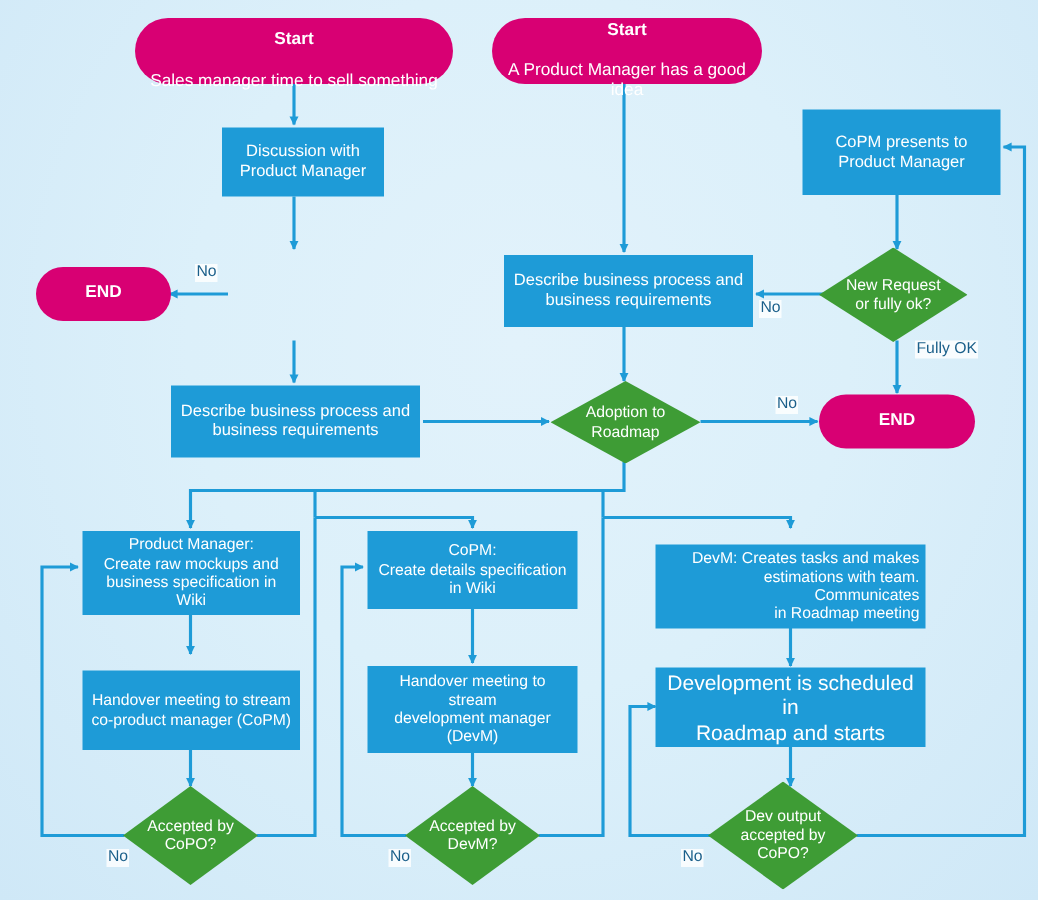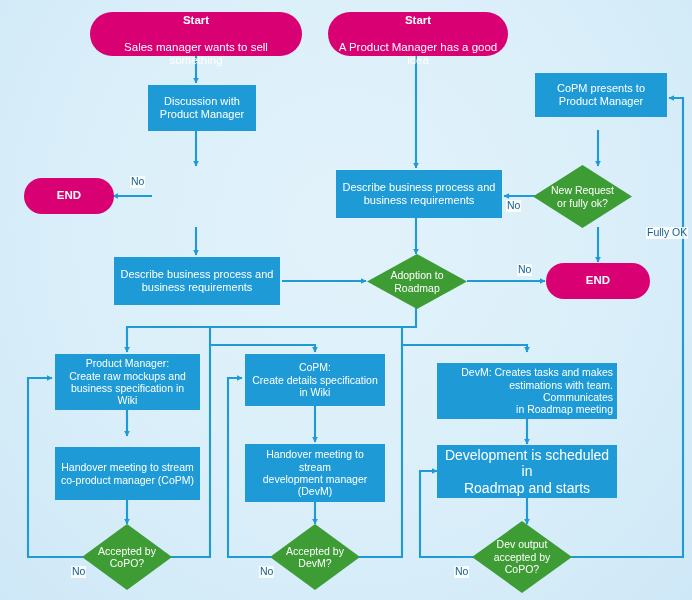--- a/index.html
+++ b/index.html
@@ -162,21 +162,21 @@
 
       <path d="M473,557 L410,557 L410,471 L427,471" marker-end="url(#ah)"></path>
 
       <path d="M561,557 L673,557 L673,98 L659,98" marker-end="url(#ah)"></path>
     </g>
   </svg>
 
   <div class="node term" style="left:80px; top:12px; width:212px; height:44px;">
     <div>
       <span class="ttl">Start</span>
-      <span>Sales manager wants to sell something</span>
+      <span>Sales manager time to sell something</span>
     </div>
   </div>
 
   <div class="node term" style="left:318px; top:12px; width:180px; height:44px;">
     <div>
       <span class="ttl">Start</span>
       <span>A Product Manager has a good idea</span>
     </div>
   </div>
 
@@ -186,21 +186,21 @@
 
   <div class="node term" style="left:536px; top:263px; width:104px; height:36px; font-weight:bold;">
     <span>END</span>
   </div>
 
   <div class="node proc" style="left:138px; top:85px; width:108px; height:46px;">
     <span>Discussion with
 Product Manager</span>
   </div>
 
-  <div class="node proc" style="left:525px; top:73px; width:132px; height:44px;justify-content:center;">
+  <div class="node proc" style="left:525px; top:73px; width:132px; height:57px;justify-content:center;">
     <span>CoPM presents to
 Product Manager</span>
   </div>
 
   <div class="node proc" style="left:326px; top:170px; width:166px; height:48px;">
     <span>Describe business process and
 business requirements</span>
   </div>
 
   <div class="node proc" style="left:104px; top:257px; width:166px; height:48px;">
@@ -237,21 +237,21 @@
 development manager
 (DevM)</span>
   </div>
 
   <div class="node proc" style="left:427px; top:445px; width:180px; height:53px; font-size:14px;">
     <span>Development is scheduled in
 Roadmap and starts</span>
   </div>
 
 
-  <div class="dec-wrap dec-green" style="left:523px; top:165px; width:99px; height:63px;">
+  <div class="dec-wrap dec-green" style="left:536px; top:165px; width:99px; height:63px;">
     <div class="dec-shape"></div>
     <div class="dec-label">New Request
 or fully ok?</div>
   </div>
 
   <div class="dec-wrap dec-green" style="left:357px; top:254px; width:100px; height:55px;">
     <div class="dec-shape"></div>
     <div class="dec-label">Adoption to
 Roadmap</div>
   </div>
@@ -270,19 +270,19 @@
 
   <div class="dec-wrap dec-green" style="left:462px; top:521px; width:100px; height:72px;">
     <div class="dec-shape"></div>
     <div class="dec-label">Dev output
 accepted by
 CoPO?</div>
   </div>
 
   <div class="edge-label" style="left:120px; top:176px;">No</div>
   <div class="edge-label" style="left:496px; top:200px;">No</div>
-  <div class="edge-label" style="left:636px; top:227px;">Fully OK</div>
+  <div class="edge-label" style="left:600px; top:227px;">Fully OK</div>
   <div class="edge-label" style="left:507px; top:264px;">No</div>
   <div class="edge-label" style="left:61px; top:566px;">No</div>
   <div class="edge-label" style="left:249px; top:566px;">No</div>
   <div class="edge-label" style="left:444px; top:566px;">No</div>
 
 </div>
 
 </body></html>

